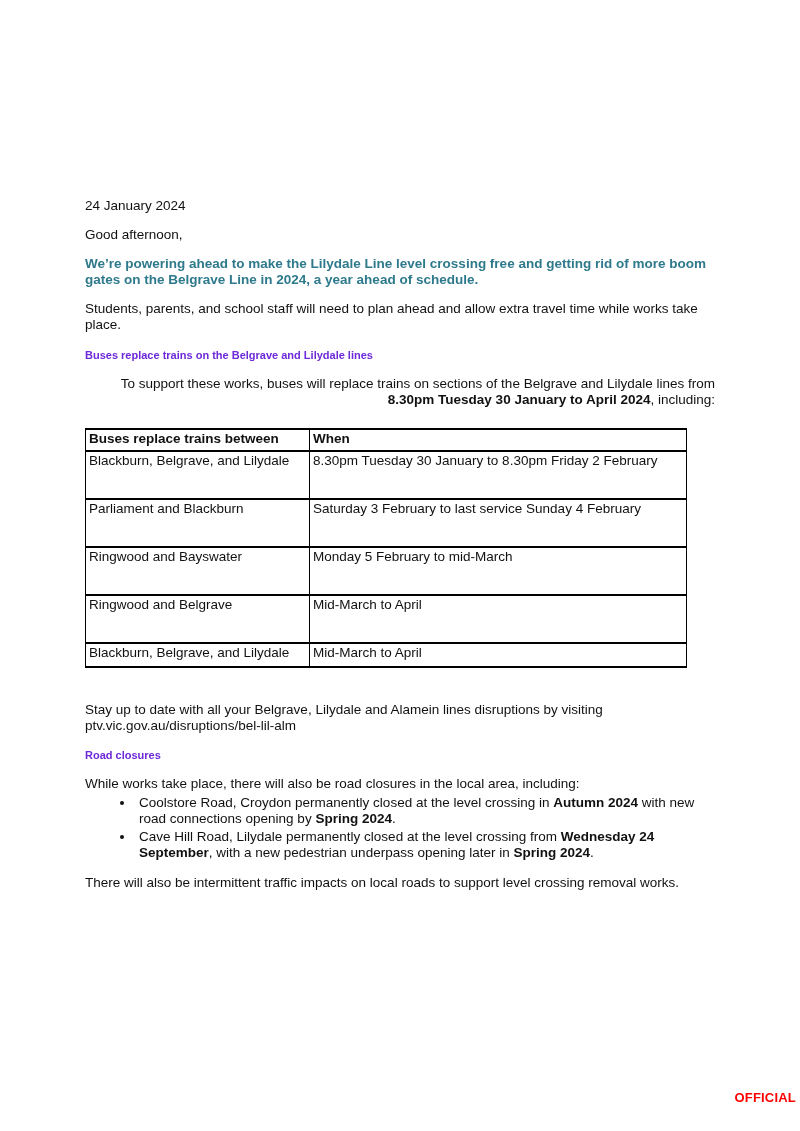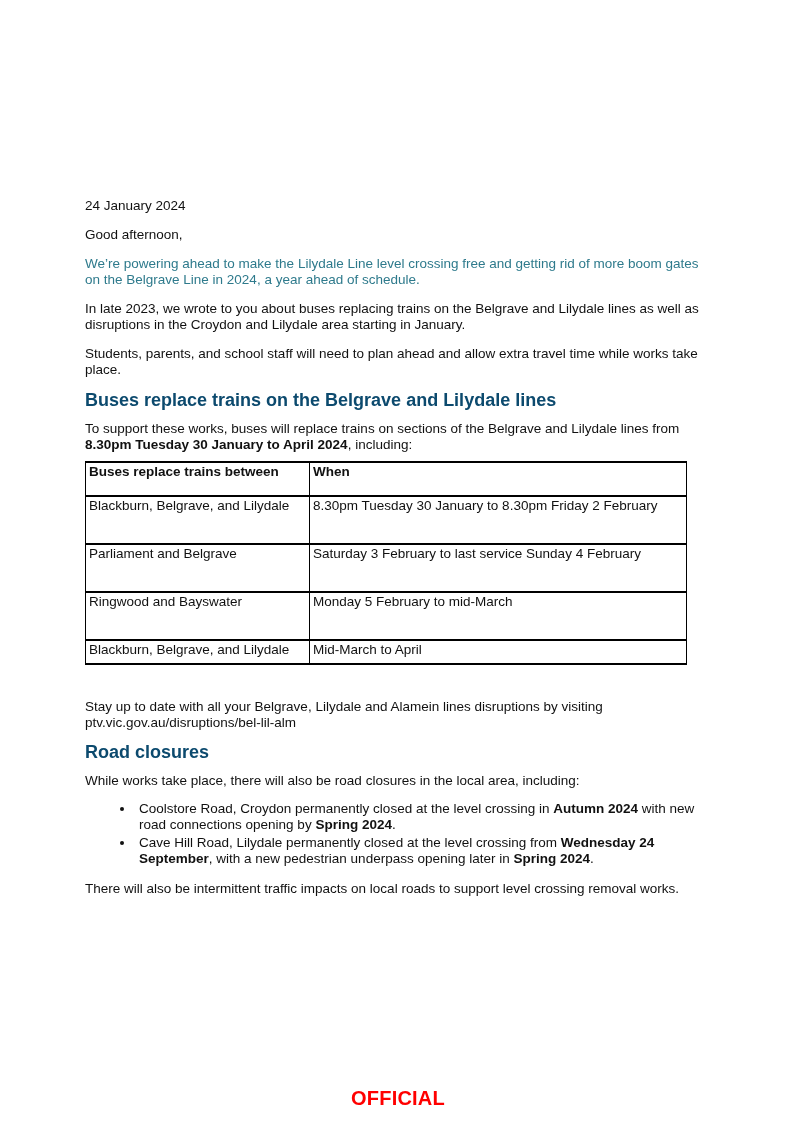--- a/index.html
+++ b/index.html
@@ -16,86 +16,85 @@
     overflow: hidden;
   }
   .content {
     position: absolute;
     left: 85px;
     top: 198px;
     width: 630px;
   }
   p { margin: 0 0 13px 0; }
   .b { font-weight: 700; }
-  .teal { color: #2E7A8C; font-weight: 400; }
+  .teal { color: #2E7A8C; font-weight: 700; }
   h2 {
-    font-size: 18px;
+    font-size: 11px;
     line-height: 16px;
     margin: 14px 0 13px 0;
-    color: #0c4a6e;
+    color: #6d28d9;
     font-weight: 700;
   }
-  .lead-tight { margin-bottom: 8px; }
+  .lead-tight { margin-bottom: 20px; text-align: right; }
   table.bus-table {
     border-collapse: collapse;
     width: 601px;
     table-layout: fixed;
   }
   table.bus-table, table.bus-table th, table.bus-table td {
     border: 1px solid #000000;
   }
   table.bus-table { border-width: 2px 1px 2px 1px; }
   table.bus-table tbody td { border-top-width: 2px; }
   table.bus-table thead td, table.bus-table thead th { border-bottom-width: 1px; }
   table.bus-table th, table.bus-table td {
     padding: 1px 3px 2px 3px;
     vertical-align: top;
     text-align: left;
     font-size: 13.5px;
     line-height: 16px;
     font-weight: 400;
   }
-  table.bus-table thead th { font-weight: 700; height: 34px; }
+  table.bus-table thead th { font-weight: 700; height: 22px; }
   table.bus-table tbody tr { height: 48px; }
   table.bus-table tbody tr:last-child { height: 24px; }
   .after-table { margin-top: 34px; }
   .road-heading { margin-top: 11px; }
   ul.closures {
     margin: 0 0 14px 0;
     padding-left: 50px;
   }
   ul.closures li {
     margin: 0 0 2px 0;
     padding-left: 4px;
   }
   .footer-official {
     position: absolute;
     left: 0;
     right: 4px;
     top: 1090px;
-    text-align: center;
+    text-align: right;
     color: #FF0000;
     font-weight: 700;
-    font-size: 20px;
+    font-size: 13px;
     letter-spacing: 0.2px;
   }
 </style>
 </head>
 <body>
 
 <div class="page">
   <div class="content">
 
     <p>24 January 2024</p>
 
     <p>Good afternoon,</p>
 
     <p class="teal">We’re powering ahead to make the Lilydale Line level crossing free and getting rid of more boom gates on the Belgrave Line in 2024, a year ahead of schedule.</p>
 
-    <p>In late 2023, we wrote to you about buses replacing trains on the Belgrave and Lilydale lines as well as disruptions in the Croydon and Lilydale area starting in January.</p>
 
 
     <p>Students, parents, and school staff will need to plan ahead and allow extra travel time while works take place.</p>
 
     <h2>Buses replace trains on the Belgrave and Lilydale lines</h2>
 
     <p class="lead-tight"><span>To support these works, buses will replace trains on sections of the Belgrave and Lilydale lines from </span><span class="b">8.30pm Tuesday 30 January to April 2024</span><span>, including:</span></p>
 
     <table class="bus-table">
         <colgroup>
@@ -107,39 +106,43 @@
             <th>Buses replace trains between</th>
             <th>When</th>
           </tr>
       </thead>
       <tbody>
           <tr>
             <td>Blackburn, Belgrave, and Lilydale</td>
             <td>8.30pm Tuesday 30 January to 8.30pm Friday 2 February</td>
           </tr>
           <tr>
-            <td>Parliament and Belgrave</td>
+            <td>Parliament and Blackburn</td>
             <td>Saturday 3 February to last service Sunday 4 February</td>
           </tr>
           <tr>
             <td>Ringwood and Bayswater</td>
             <td>Monday 5 February to mid-March</td>
+          </tr>
+          <tr>
+            <td>Ringwood and Belgrave</td>
+            <td>Mid-March to April</td>
           </tr>
           <tr>
             <td>Blackburn, Belgrave, and Lilydale</td>
             <td>Mid-March to April</td>
           </tr>
         </tbody>
     </table>
 
     <p class="after-table">Stay up to date with all your Belgrave, Lilydale and Alamein lines disruptions by visiting ptv.vic.gov.au/disruptions/bel-lil-alm</p>
 
     <h2 class="road-heading">Road closures</h2>
 
-    <p style="margin-bottom:12px;">While works take place, there will also be road closures in the local area, including:</p>
+    <p style="margin-bottom:3px;">While works take place, there will also be road closures in the local area, including:</p>
 
     <ul class="closures">
       <li><span>Coolstore Road, Croydon permanently closed at the level crossing in </span><span class="b">Autumn 2024</span><span> with new road connections opening by </span><span class="b">Spring 2024</span><span>.</span></li>
       <li><span>Cave Hill Road, Lilydale permanently closed at the level crossing from </span><span class="b">Wednesday 24 September</span><span>, with a new pedestrian underpass opening later in </span><span class="b">Spring 2024</span><span>.</span></li>
     </ul>
 
     <p>There will also be intermittent traffic impacts on local roads to support level crossing removal works.</p>
 
   </div>
 

